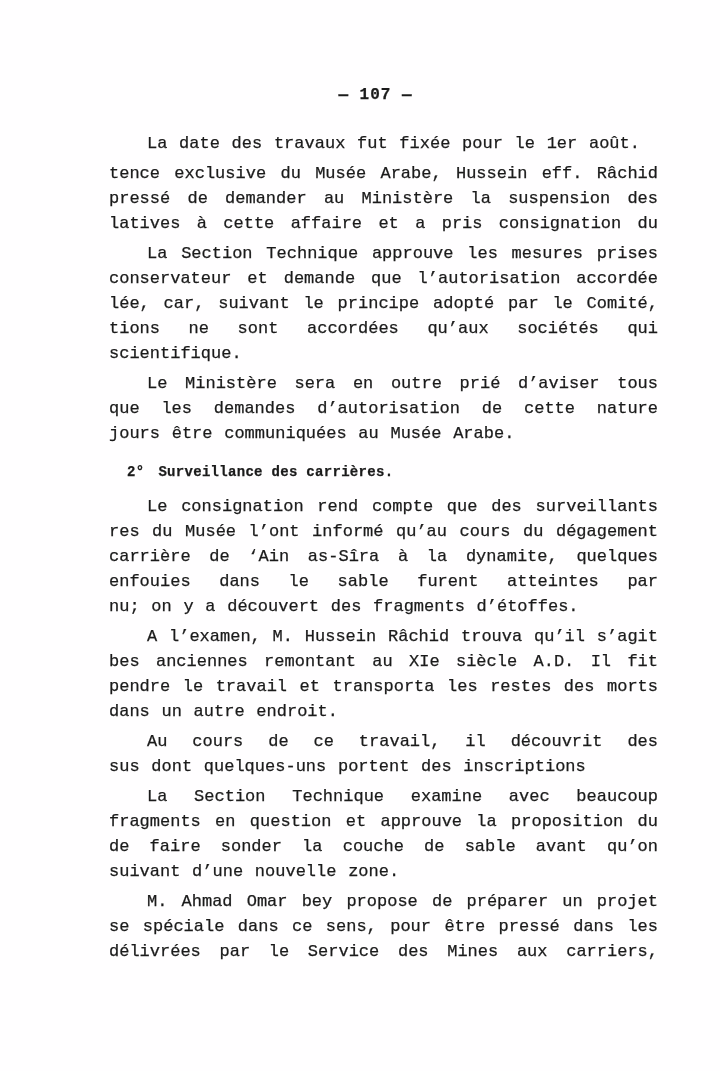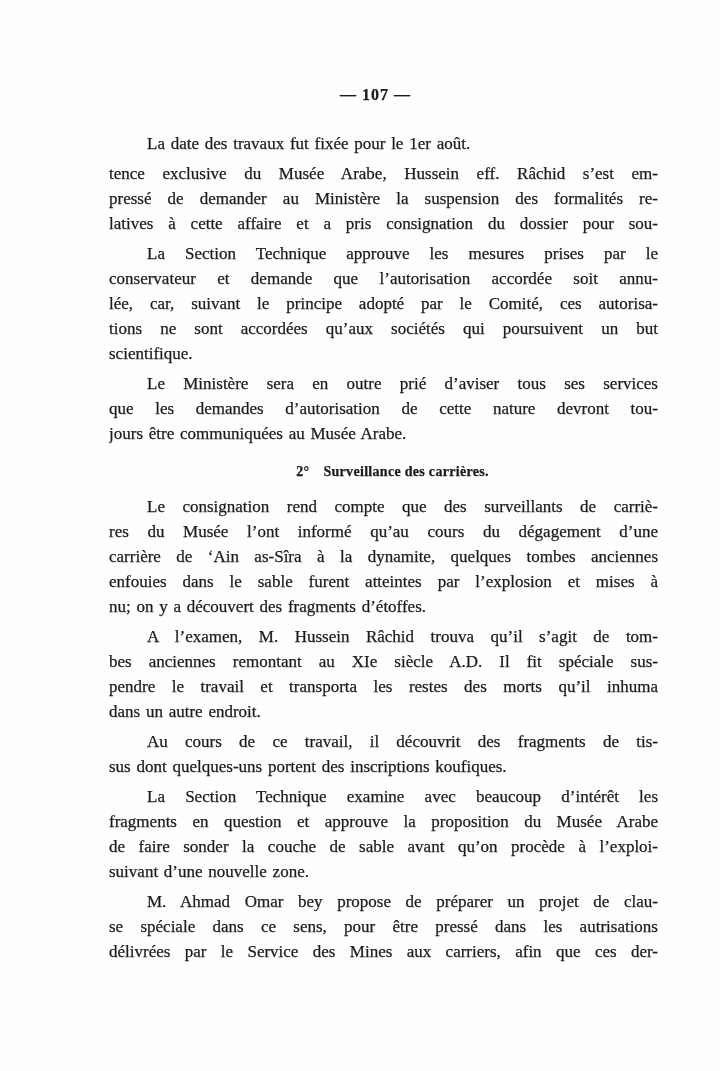--- a/index.html
+++ b/index.html
@@ -6,21 +6,21 @@
   html, body {
     margin: 0;
     padding: 0;
     background: #ffffff;
   }
   .page {
     position: relative;
     width: 720px;
     height: 1071px;
     background: #fffeff;
-    font-family: Liberation Serif, serif;
+    font-family: Liberation Mono, monospace;
     color: #1b1b1b;
     padding: 86px 62px 0 93px;
     overflow: hidden;
     -webkit-text-stroke: 0.25px #1b1b1b;
   }
   .page-number {
     text-align: center;
     font-weight: 700;
     font-size: 16px;
     line-height: 18px;
@@ -47,21 +47,20 @@
   }
   .line.first { text-indent: 38px; }
   .line.last  { text-align: left; }
   .line.last::after { content: none; }
   .section-heading {
     margin: 16px 0 12px 34px;
     font-size: 14px;
     line-height: 20px;
     font-weight: 700;
     letter-spacing: 0.3px;
-    text-align: center;
   }
   .sec-num { margin-right: 14px; }
 </style>
 </head>
 <body>
 
 <div class="page">
   <div class="page-number">— 107 —</div>
   <div class="page-content">
       <div class="para">

